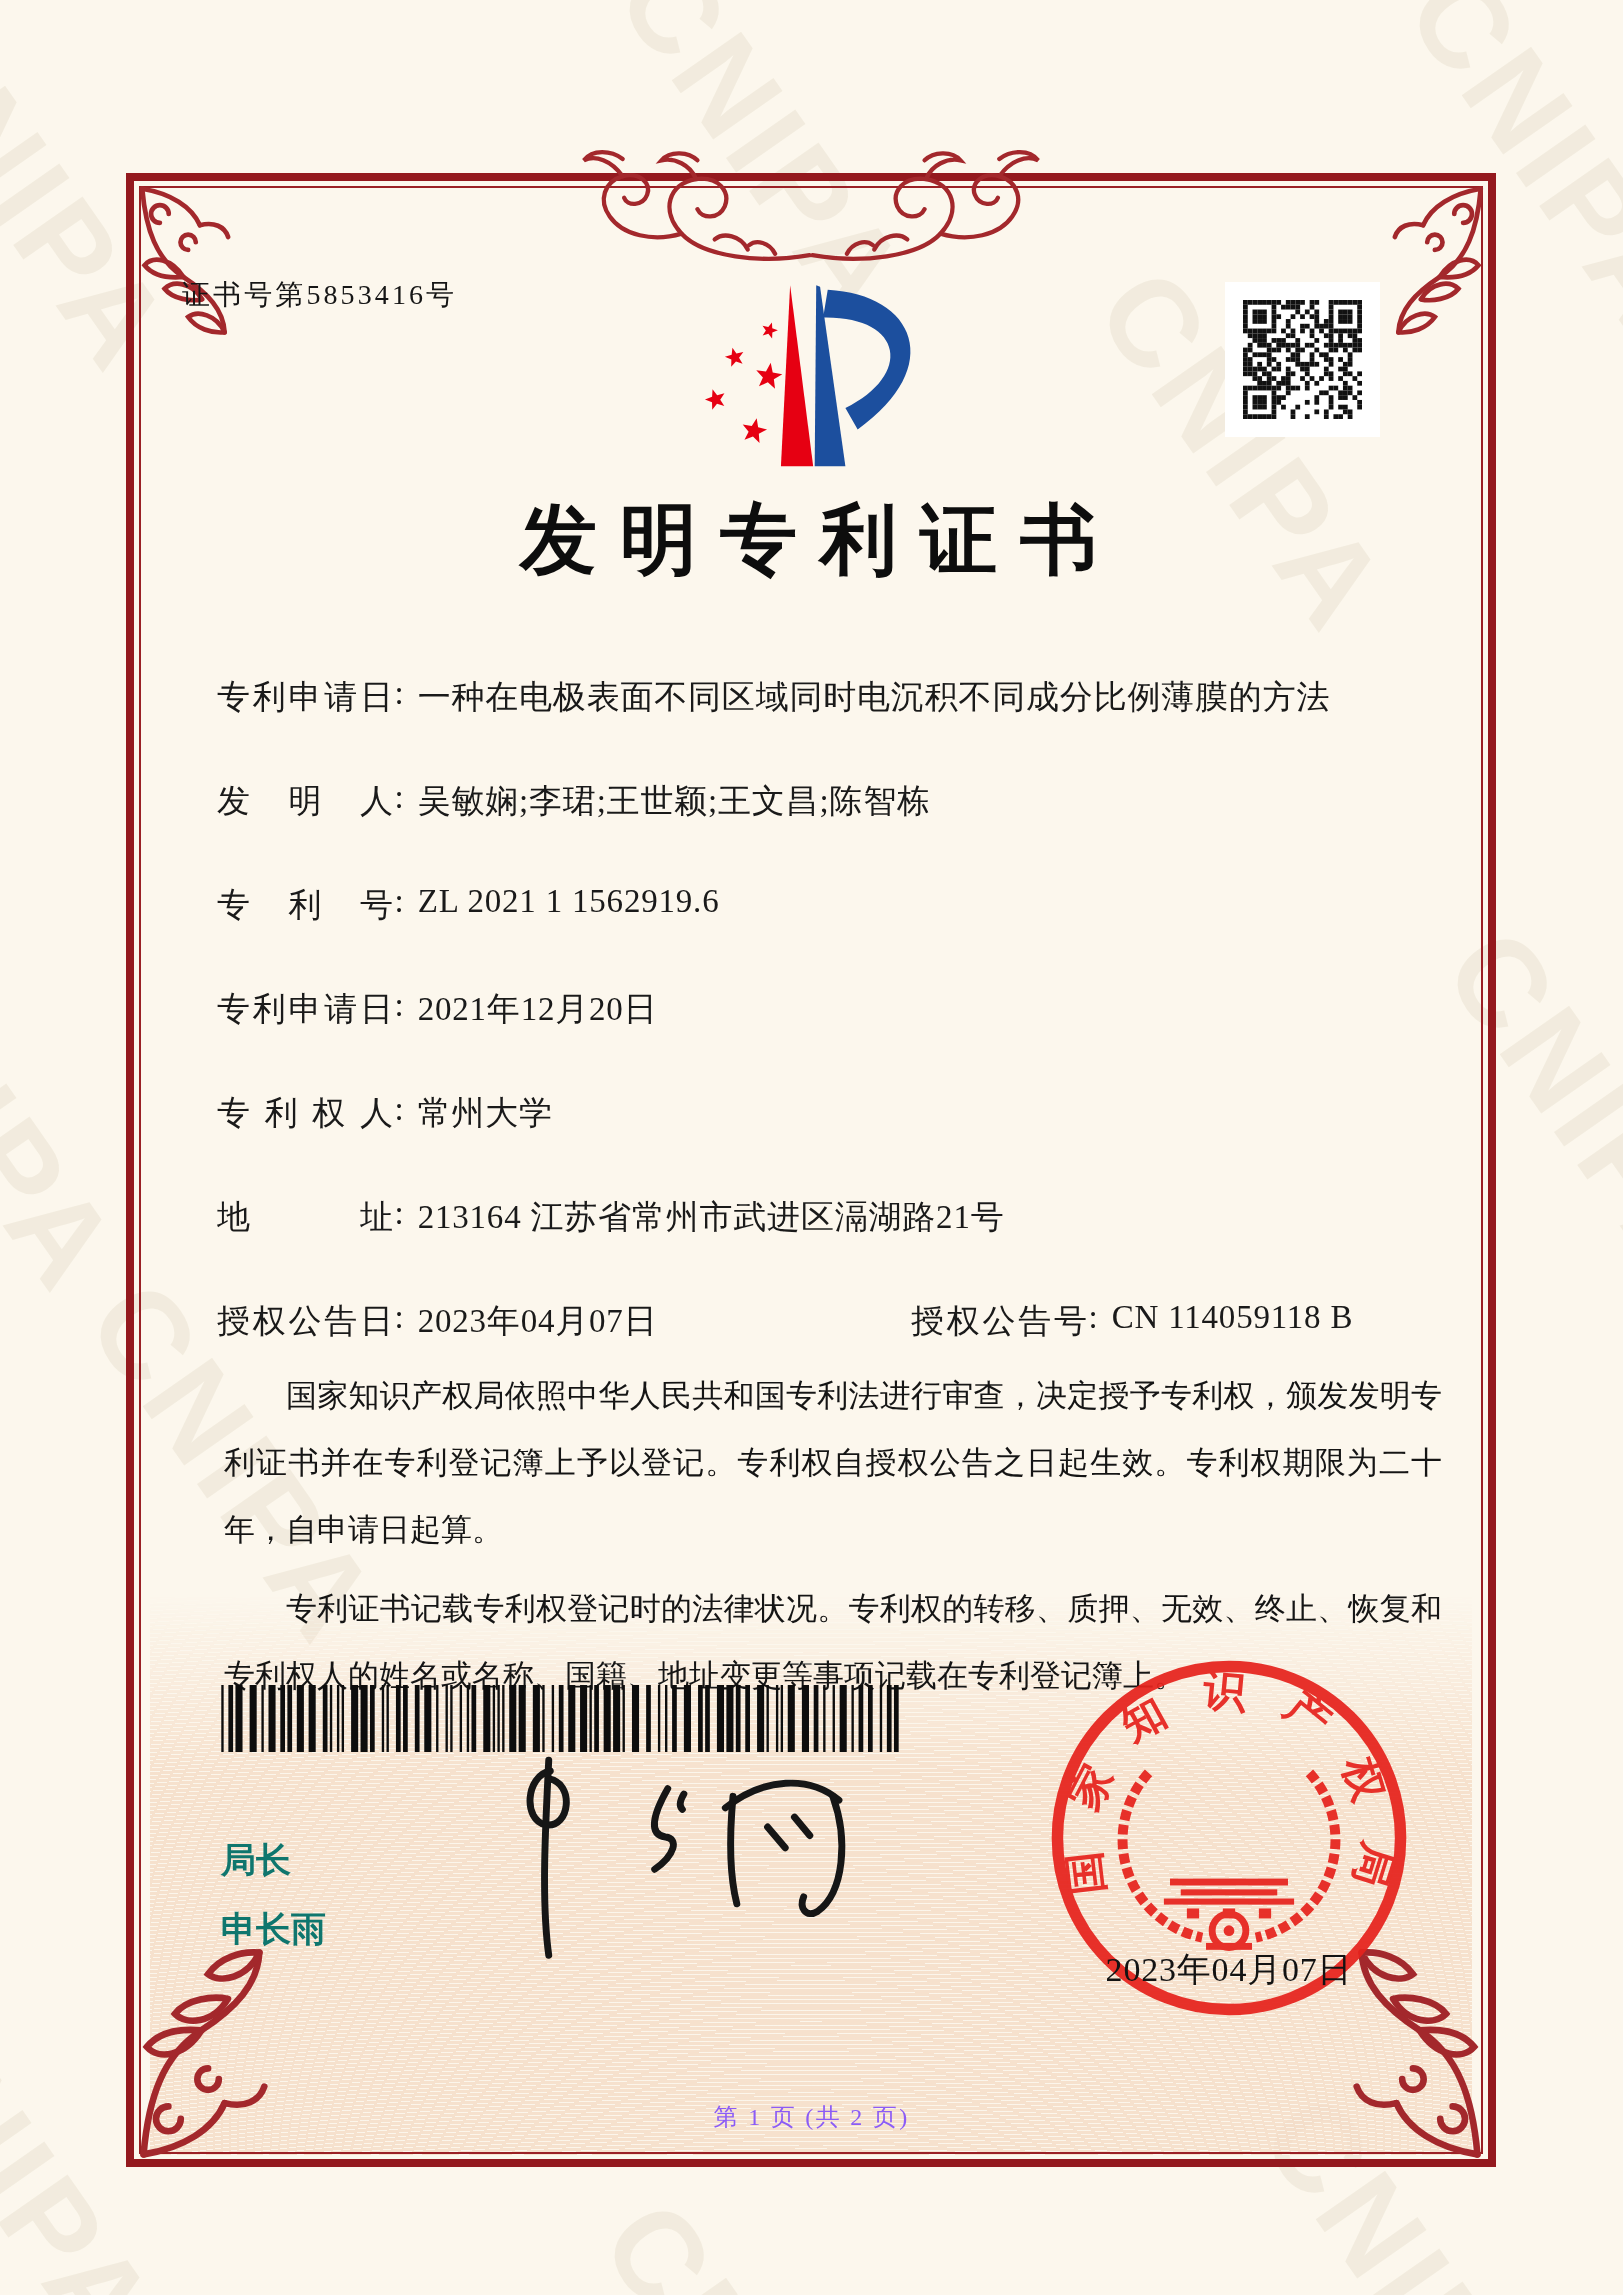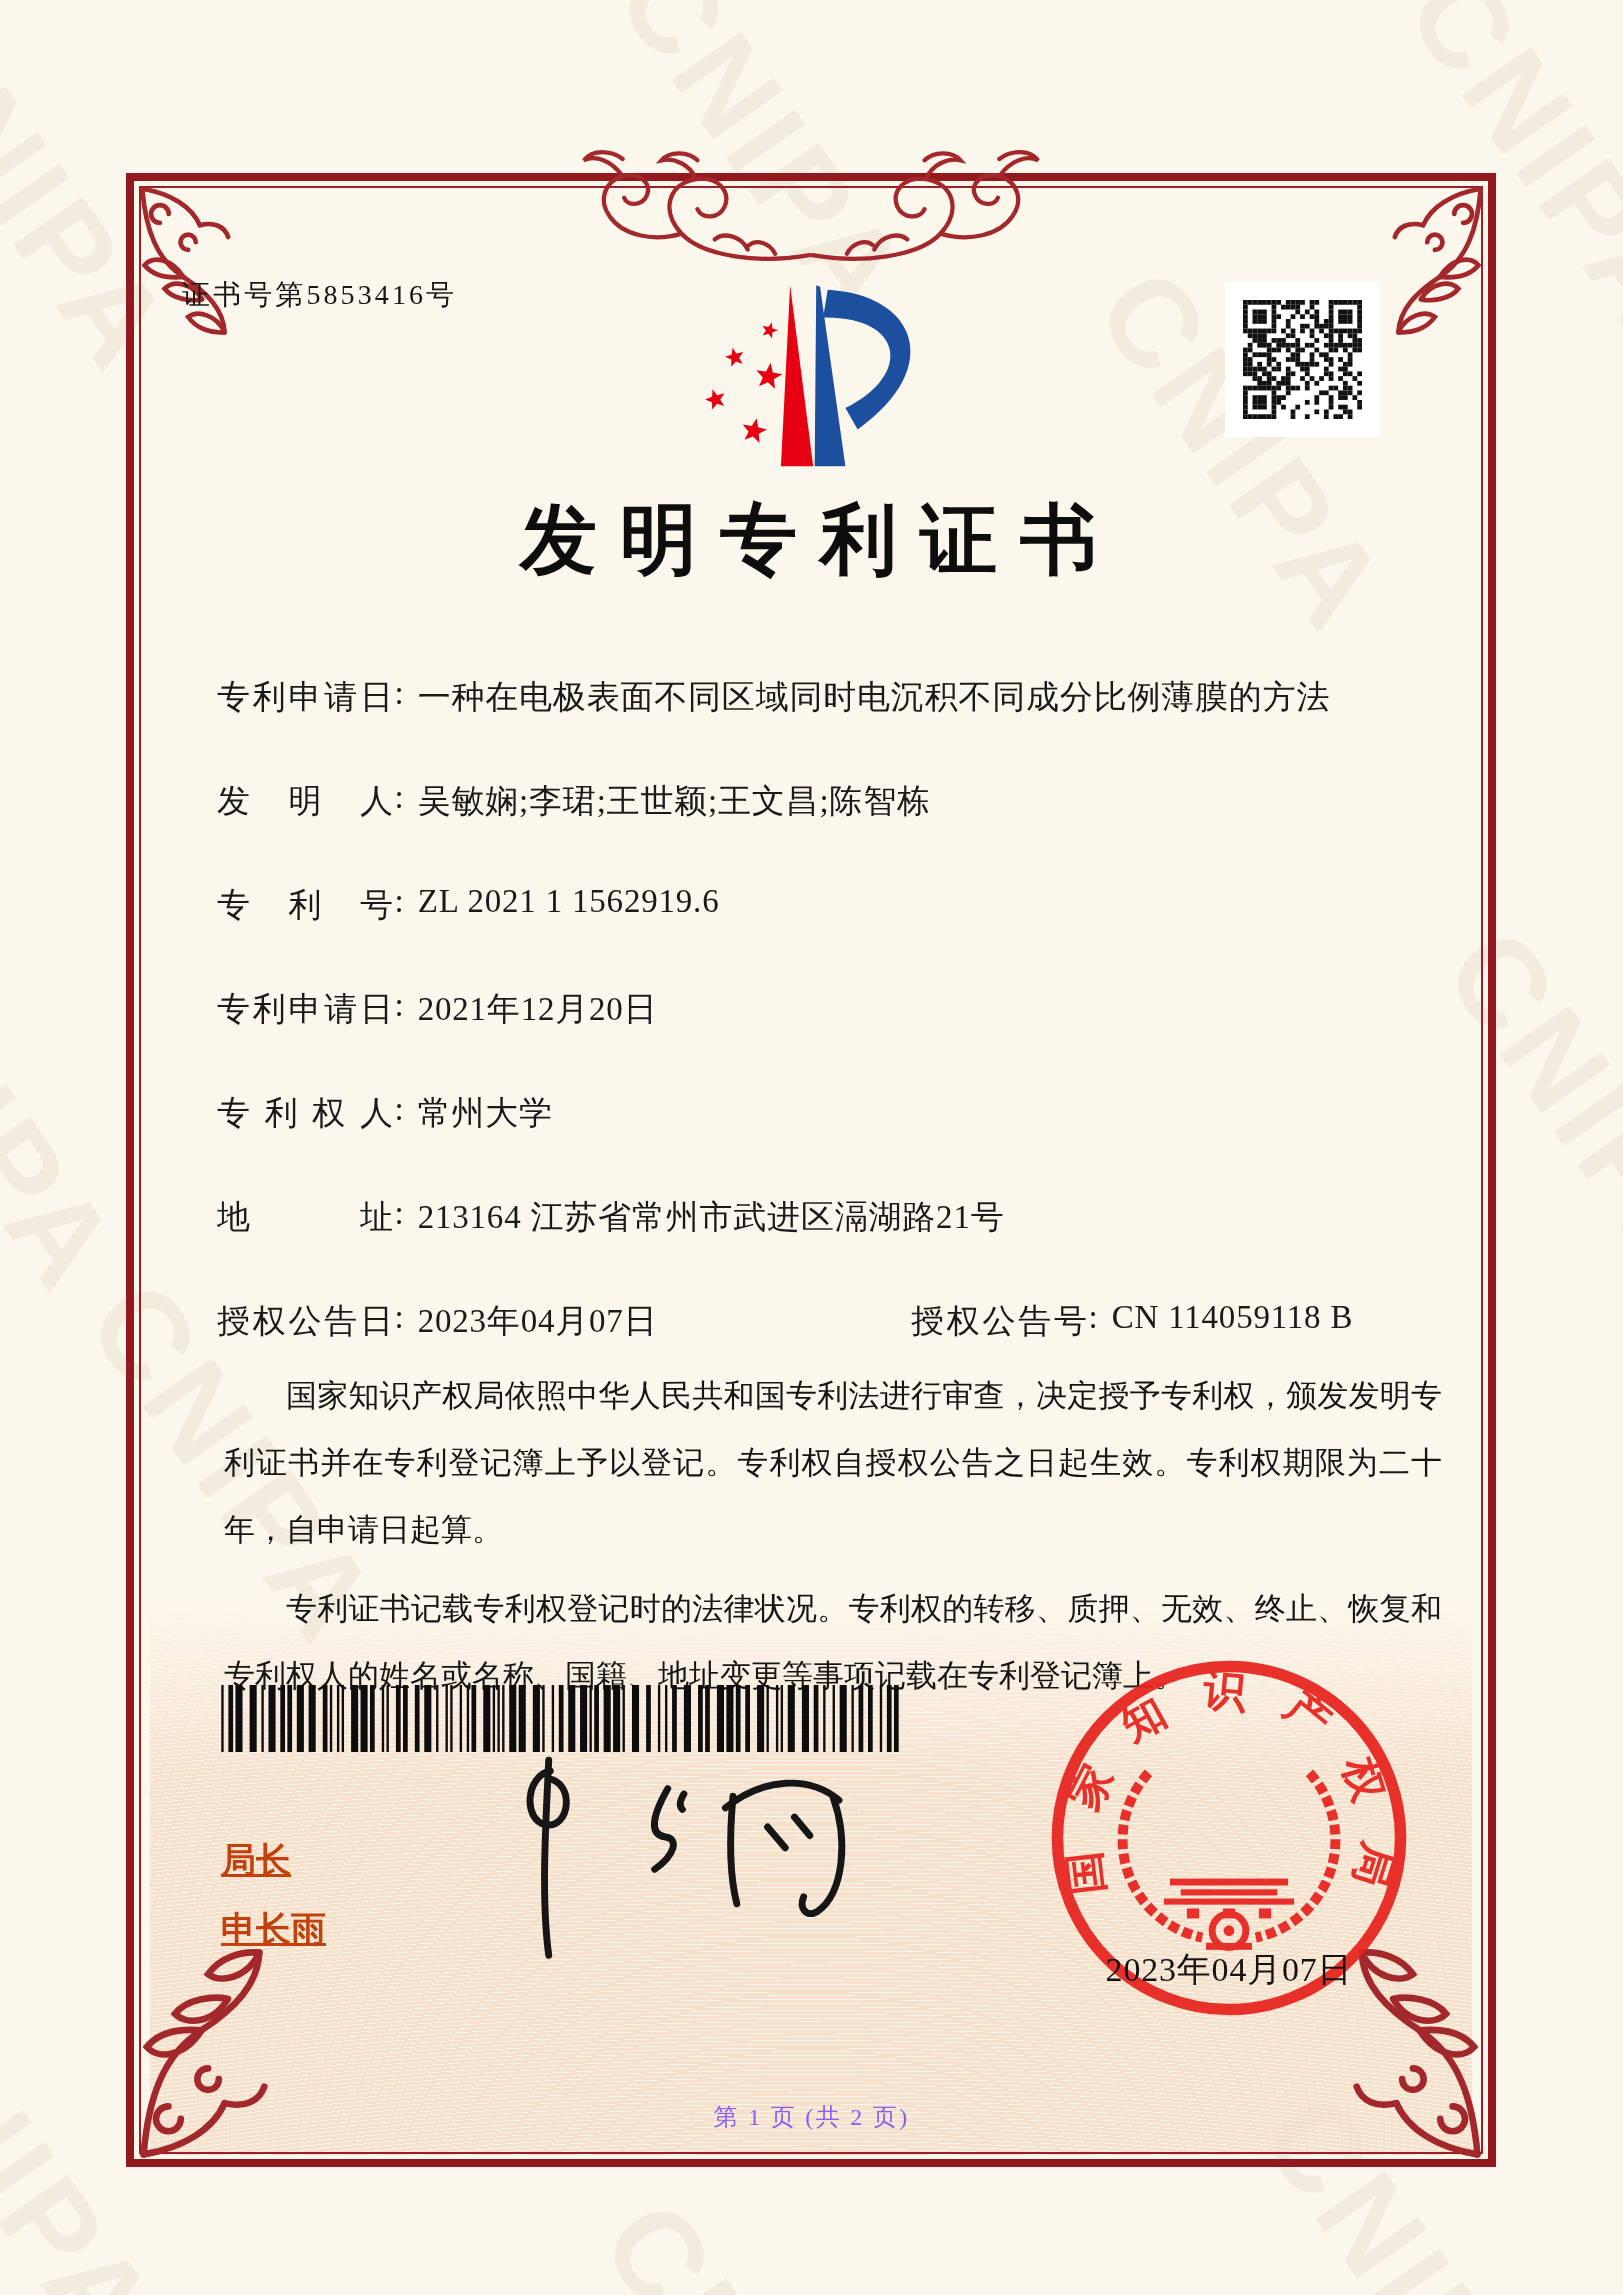--- a/index.html
+++ b/index.html
@@ -48,21 +48,21 @@
   .fvalue{flex:1;letter-spacing:0.8px;}
   .fgroup2{position:absolute;left:694px;top:0;display:flex;}
   .fgroup2 .fvalue{flex:none;}
   
   .body-text{position:absolute;left:212px;top:1351px;width:1242px;font-size:31px;line-height:2.16;
     text-align:justify;color:#151515;}
   .body-text p{margin:12px;text-indent:2em;}
   
   .barcode{position:absolute;left:219px;top:1685px;z-index:1;}
   .official{position:absolute;left:221px;z-index:1;font-family:"Liberation Sans","DejaVu Sans",sans-serif;
-    font-weight:700;font-size:35px;color:#c2410c;text-decoration:underline;}
+    font-weight:700;font-size:35px;color:#0f766e;}
   .role{top:1837px;}
   .name{top:1906px;}
   .signature{position:absolute;left:495px;top:1754px;z-index:1;}
   .seal{position:absolute;left:1049px;top:1658px;width:360px;height:360px;z-index:1;}
   .seal-date{position:absolute;left:1049px;top:1947px;width:360px;text-align:center;
     font-size:34px;letter-spacing:0.8px;color:#131313;z-index:2;}
   .page-number{position:absolute;left:0;top:2101px;width:100%;text-align:center;font-size:24px;
     letter-spacing:2.3px;color:#8b5cf6;z-index:1;}
   .footer-note{
     position:absolute;left:606px;top:2181px;width:331px;height:64px;background:#ffffff;z-index:5;

